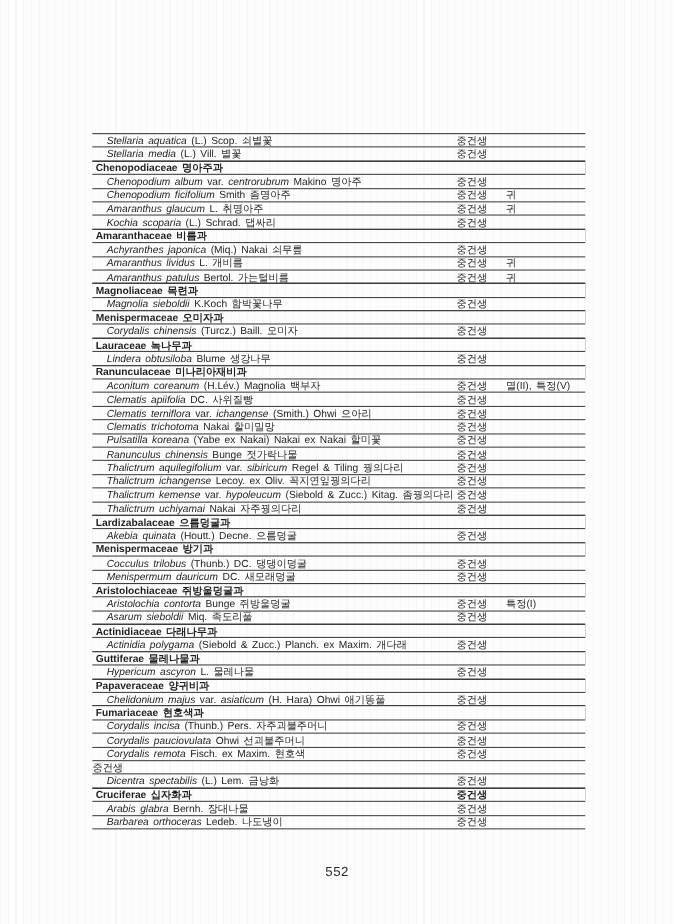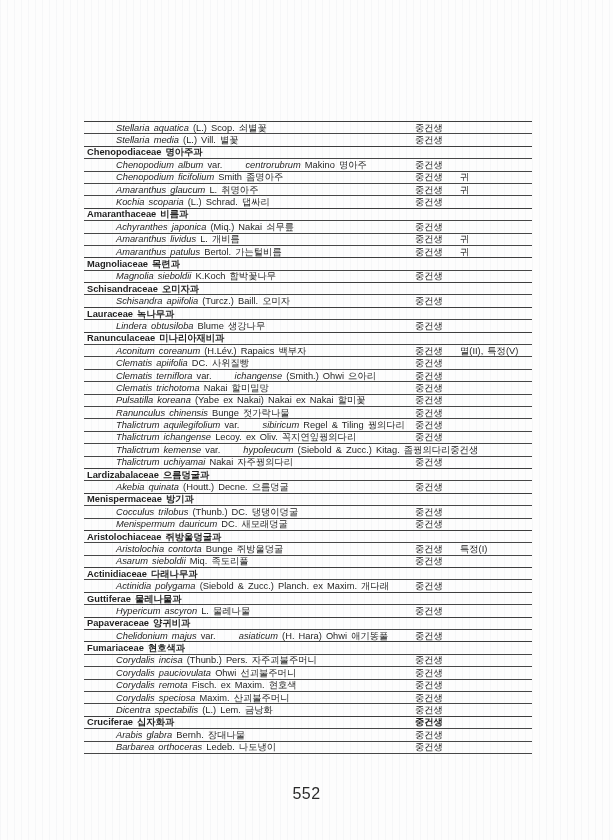--- a/index.html
+++ b/index.html
@@ -61,30 +61,29 @@
   }
   .cell.habitat {
     flex: 0 0 45px;
   }
   .cell.note {
     flex: 1 1 auto;
   }
 
   .cell.name i {
     font-style: italic;
-    margin-left: 19px;
   }
 
   .page-number {
     position: absolute;
     left: 0;
     top: 785px;
     width: 613px;
     text-align: center;
-    font-size: 16px;
+    font-size: 12px;
     letter-spacing: 0.5px;
     color: #2b2b2b;
   }
 </style>
 </head>
 <body>
 
 <div class="species-table">
     <div class="row species">
       <div class="cell name"><i>Stellaria aquatica</i><span> (L.) Scop. 쇠별꽃</span></div>
@@ -145,46 +144,46 @@
       <div class="cell name"><span>Magnoliaceae 목련과</span></div>
       <div class="cell habitat"></div>
       <div class="cell note"></div>
     </div>
     <div class="row species">
       <div class="cell name"><i>Magnolia sieboldii</i><span> K.Koch 함박꽃나무</span></div>
       <div class="cell habitat">중건생</div>
       <div class="cell note"></div>
     </div>
     <div class="row family">
-      <div class="cell name"><span>Schisandraceae 오미자과</span></div>
-      <div class="cell habitat"></div>
-      <div class="cell note"></div>
-    </div>
-    <div class="row species">
-      <div class="cell name"><i>Schisandra apiifolia</i><span> (Turcz.) Baill. 오미자</span></div>
+      <div class="cell name"><span>Menispermaceae 오미자과</span></div>
+      <div class="cell habitat"></div>
+      <div class="cell note"></div>
+    </div>
+    <div class="row species">
+      <div class="cell name"><i>Corydalis chinensis</i><span> (Turcz.) Baill. 오미자</span></div>
       <div class="cell habitat">중건생</div>
       <div class="cell note"></div>
     </div>
     <div class="row family">
       <div class="cell name"><span>Lauraceae 녹나무과</span></div>
       <div class="cell habitat"></div>
       <div class="cell note"></div>
     </div>
     <div class="row species">
       <div class="cell name"><i>Lindera obtusiloba</i><span> Blume 생강나무</span></div>
       <div class="cell habitat">중건생</div>
       <div class="cell note"></div>
     </div>
     <div class="row family">
       <div class="cell name"><span>Ranunculaceae 미나리아재비과</span></div>
       <div class="cell habitat"></div>
       <div class="cell note"></div>
     </div>
     <div class="row species">
-      <div class="cell name"><i>Aconitum coreanum</i><span> (H.Lév.) Rapaics 백부자</span></div>
+      <div class="cell name"><i>Aconitum coreanum</i><span> (H.Lév.) Magnolia 백부자</span></div>
       <div class="cell habitat">중건생</div>
       <div class="cell note">멸(II), 특정(V)</div>
     </div>
     <div class="row species">
       <div class="cell name"><i>Clematis apiifolia</i><span> DC. 사위질빵</span></div>
       <div class="cell habitat">중건생</div>
       <div class="cell note"></div>
     </div>
     <div class="row species">
       <div class="cell name"><i>Clematis terniflora</i><span> var. </span><i>ichangense</i><span> (Smith.) Ohwi 으아리</span></div>
@@ -310,21 +309,20 @@
       <div class="cell name"><i>Corydalis pauciovulata</i><span> Ohwi 선괴불주머니</span></div>
       <div class="cell habitat">중건생</div>
       <div class="cell note"></div>
     </div>
     <div class="row species">
       <div class="cell name"><i>Corydalis remota</i><span> Fisch. ex Maxim. 현호색</span></div>
       <div class="cell habitat">중건생</div>
       <div class="cell note"></div>
     </div>
     <div class="row species">
-      <div class="cell name"><i>Corydalis speciosa</i><span> Maxim. 산괴불주머니</span></div>
       <div class="cell habitat">중건생</div>
       <div class="cell note"></div>
     </div>
     <div class="row species">
       <div class="cell name"><i>Dicentra spectabilis</i><span> (L.) Lem. 금낭화</span></div>
       <div class="cell habitat">중건생</div>
       <div class="cell note"></div>
     </div>
     <div class="row family">
       <div class="cell name"><span>Cruciferae 십자화과</span></div>

